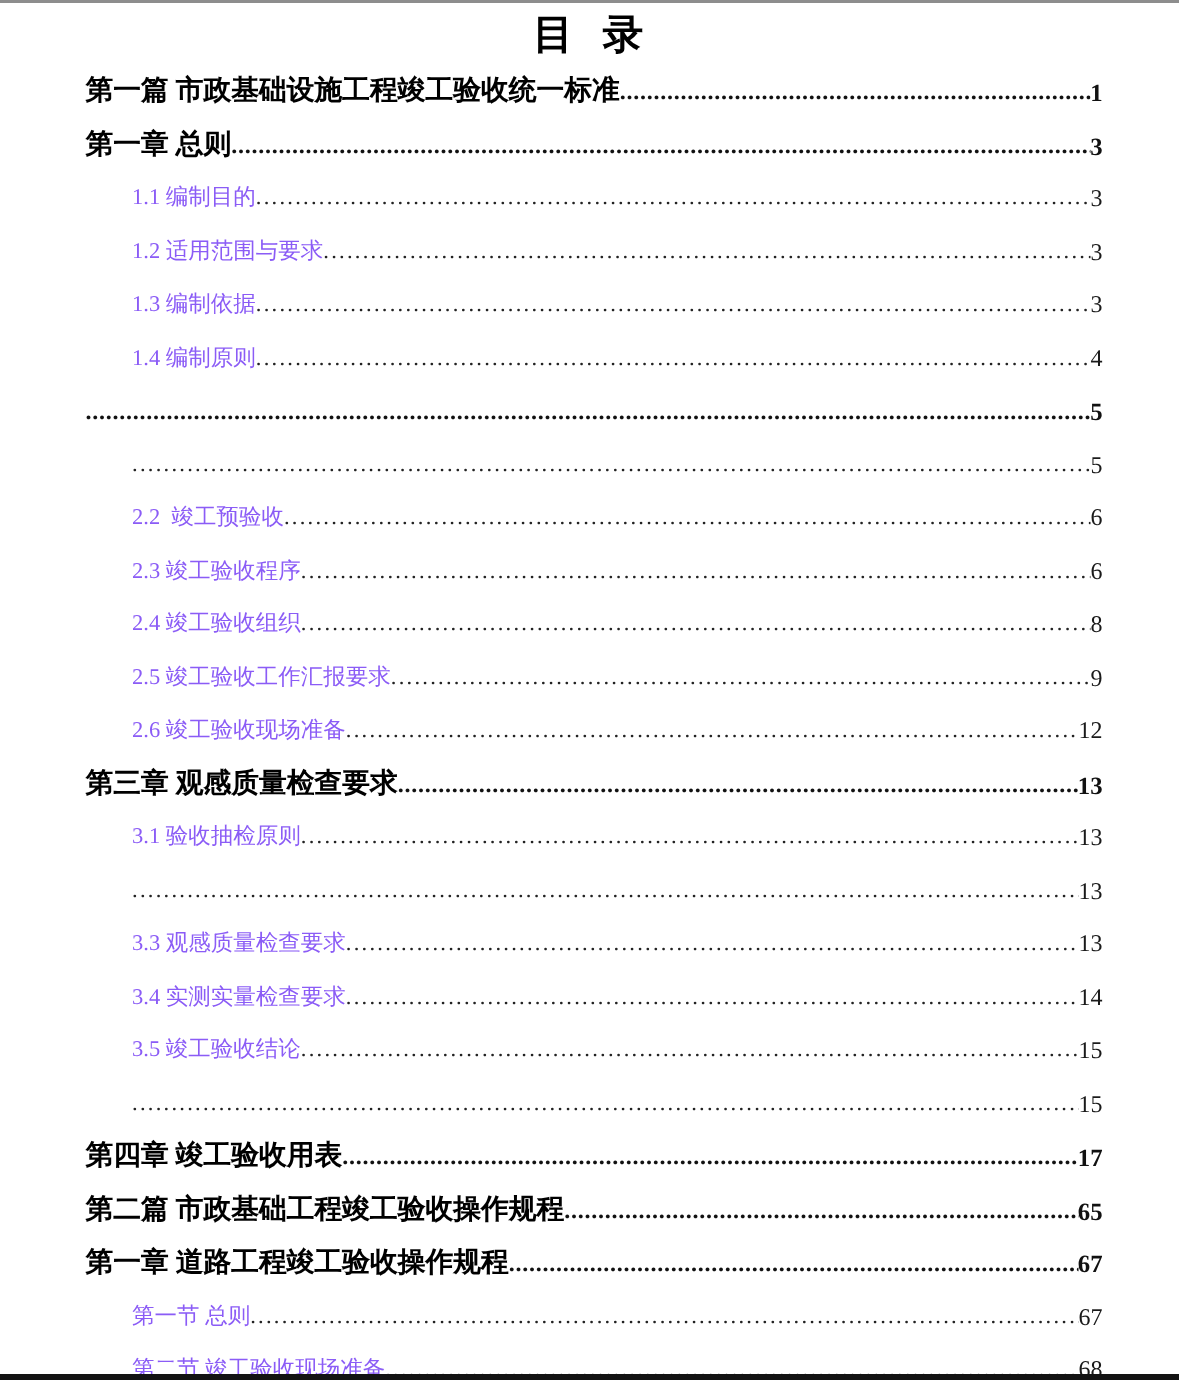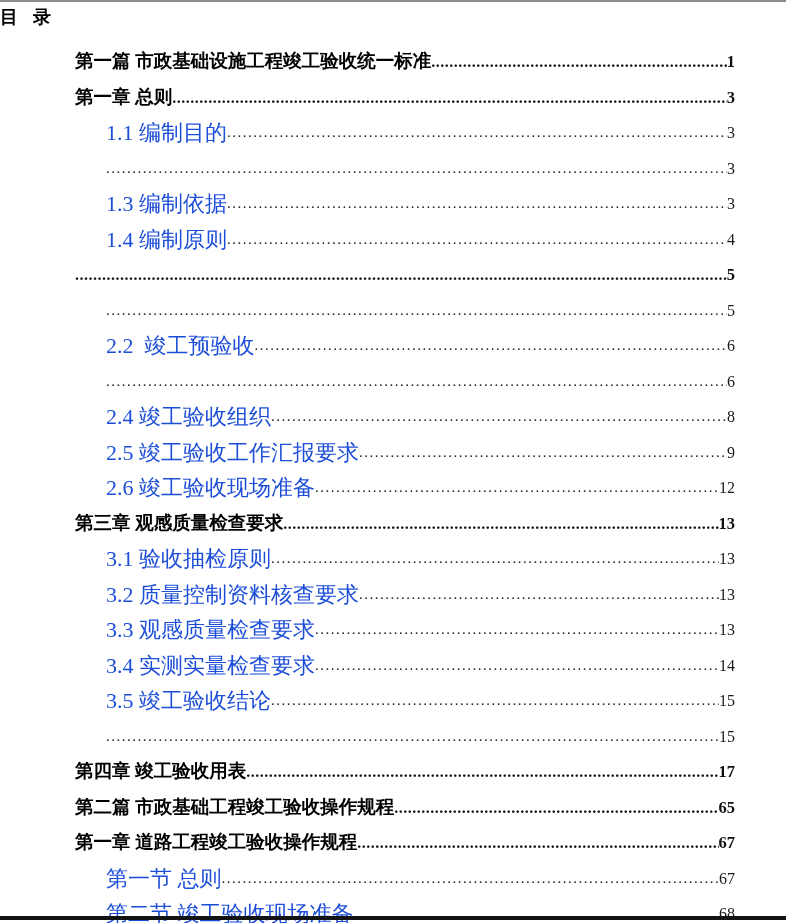--- a/index.html
+++ b/index.html
@@ -17,38 +17,37 @@
     overflow:hidden;
     font-family:"Liberation Serif","DejaVu Serif",serif;
     color:var(--text-color);
   }
   .top-line{
     position:absolute;top:0;left:0;width:100%;height:2px;
     background:var(--top-border);
   }
   .doc-title{
     position:absolute;top:5px;left:0;width:100%;
-    text-align:left;
-    font-size:18px;
+    text-align:center;
+    font-size:27px;
     font-weight:bold;
     letter-spacing:2px;
     white-space:pre;
     color:#000;
   }
   .toc{
     position:absolute;
     top:44px;left:57px;right:51px;
   }
   .toc-row{
     display:flex;
     align-items:center;
     height:35.5px;
     line-height:35.5px;
     white-space:nowrap;
-    margin-left:18px;
   }
   .toc-label{
     white-space:pre;
     flex:0 0 auto;
   }
   .toc-leader{
     flex:1 1 auto;
     overflow:hidden;
     white-space:nowrap;
     min-width:0;
@@ -73,22 +72,22 @@
   .level-part .toc-page,
   .level-chapter .toc-page{
     font-weight:bold;
     font-size:16.5px;
   }
   
   .level-section{
     padding-left:31px;
   }
   .level-section .toc-label{
-    font-size:22px;
-    color:#1d4ed8;
+    font-size:15px;
+    color:#8b5cf6;
   }
   .level-section .toc-leader{
     font-size:15px;
     letter-spacing:1.5px;
     color:#222;
   }
   .level-section .toc-page{
     font-size:16px;
     color:#1a1a1a;
   }
@@ -120,20 +119,21 @@
         <span class="toc-page">3</span>
       </div>
 
       <div class="toc-row level-section">
         <span class="toc-label">1.1 编制目的</span>
         <span class="toc-leader">............................................................................................................................................................................................................................................................................................................</span>
         <span class="toc-page">3</span>
       </div>
 
       <div class="toc-row level-section">
+        <span class="toc-label">1.2 适用范围与要求</span>
         <span class="toc-leader">............................................................................................................................................................................................................................................................................................................</span>
         <span class="toc-page">3</span>
       </div>
 
       <div class="toc-row level-section">
         <span class="toc-label">1.3 编制依据</span>
         <span class="toc-leader">............................................................................................................................................................................................................................................................................................................</span>
         <span class="toc-page">3</span>
       </div>
 
@@ -153,20 +153,21 @@
         <span class="toc-page">5</span>
       </div>
 
       <div class="toc-row level-section">
         <span class="toc-label">2.2  竣工预验收</span>
         <span class="toc-leader">............................................................................................................................................................................................................................................................................................................</span>
         <span class="toc-page">6</span>
       </div>
 
       <div class="toc-row level-section">
+        <span class="toc-label">2.3 竣工验收程序</span>
         <span class="toc-leader">............................................................................................................................................................................................................................................................................................................</span>
         <span class="toc-page">6</span>
       </div>
 
       <div class="toc-row level-section">
         <span class="toc-label">2.4 竣工验收组织</span>
         <span class="toc-leader">............................................................................................................................................................................................................................................................................................................</span>
         <span class="toc-page">8</span>
       </div>
 
@@ -188,21 +189,20 @@
         <span class="toc-page">13</span>
       </div>
 
       <div class="toc-row level-section">
         <span class="toc-label">3.1 验收抽检原则</span>
         <span class="toc-leader">............................................................................................................................................................................................................................................................................................................</span>
         <span class="toc-page">13</span>
       </div>
 
       <div class="toc-row level-section">
-        <span class="toc-label">3.2 质量控制资料核查要求</span>
         <span class="toc-leader">............................................................................................................................................................................................................................................................................................................</span>
         <span class="toc-page">13</span>
       </div>
 
       <div class="toc-row level-section">
         <span class="toc-label">3.3 观感质量检查要求</span>
         <span class="toc-leader">............................................................................................................................................................................................................................................................................................................</span>
         <span class="toc-page">13</span>
       </div>
 

